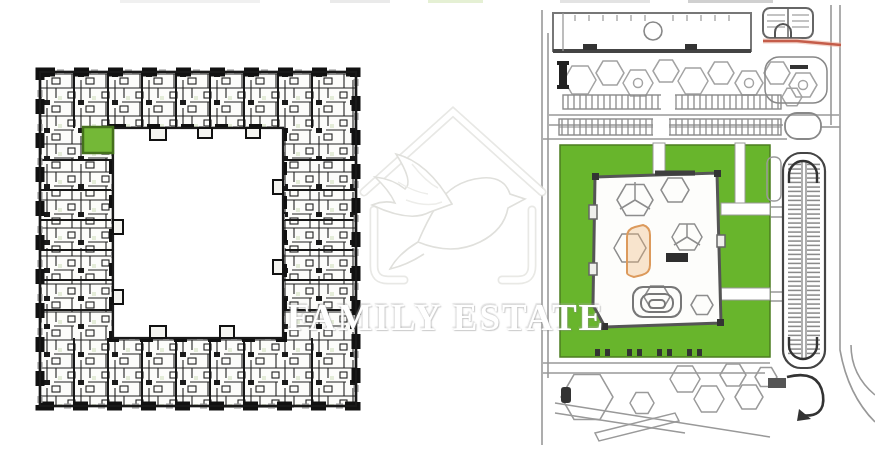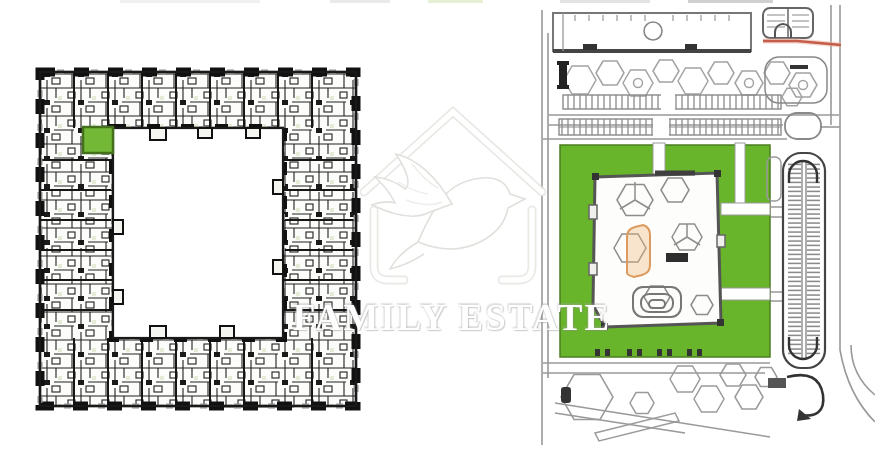--- a/index.html
+++ b/index.html
@@ -1,17 +1,17 @@
 <!DOCTYPE html>
 <html><head>
 <meta charset="utf-8">
 <style>
   html,body{margin:0;padding:0;background:#ffffff;}
   .canvas{position:relative;width:875px;height:450px;background:#ffffff;overflow:hidden;
-          font-family:"Liberation Sans",sans-serif;text-align:center;}
+          font-family:"Liberation Sans",sans-serif;}
   .plan{position:absolute;}
   .wm-text{
     position:absolute;left:287px;top:295px;width:330px;
     font-family:"Liberation Serif",serif;font-size:37px;font-weight:bold;
     letter-spacing:2px;color:#ffffff;white-space:nowrap;
     text-shadow:0 0 2px rgba(160,160,160,.55),1px 1px 1px rgba(130,130,130,.35),
                 -1px -1px 1px rgba(170,170,170,.30);
     transform:scaleY(1.04);z-index:30;pointer-events:none;
   }
   .wm-logo{position:absolute;left:346px;top:90px;z-index:29;pointer-events:none;}

